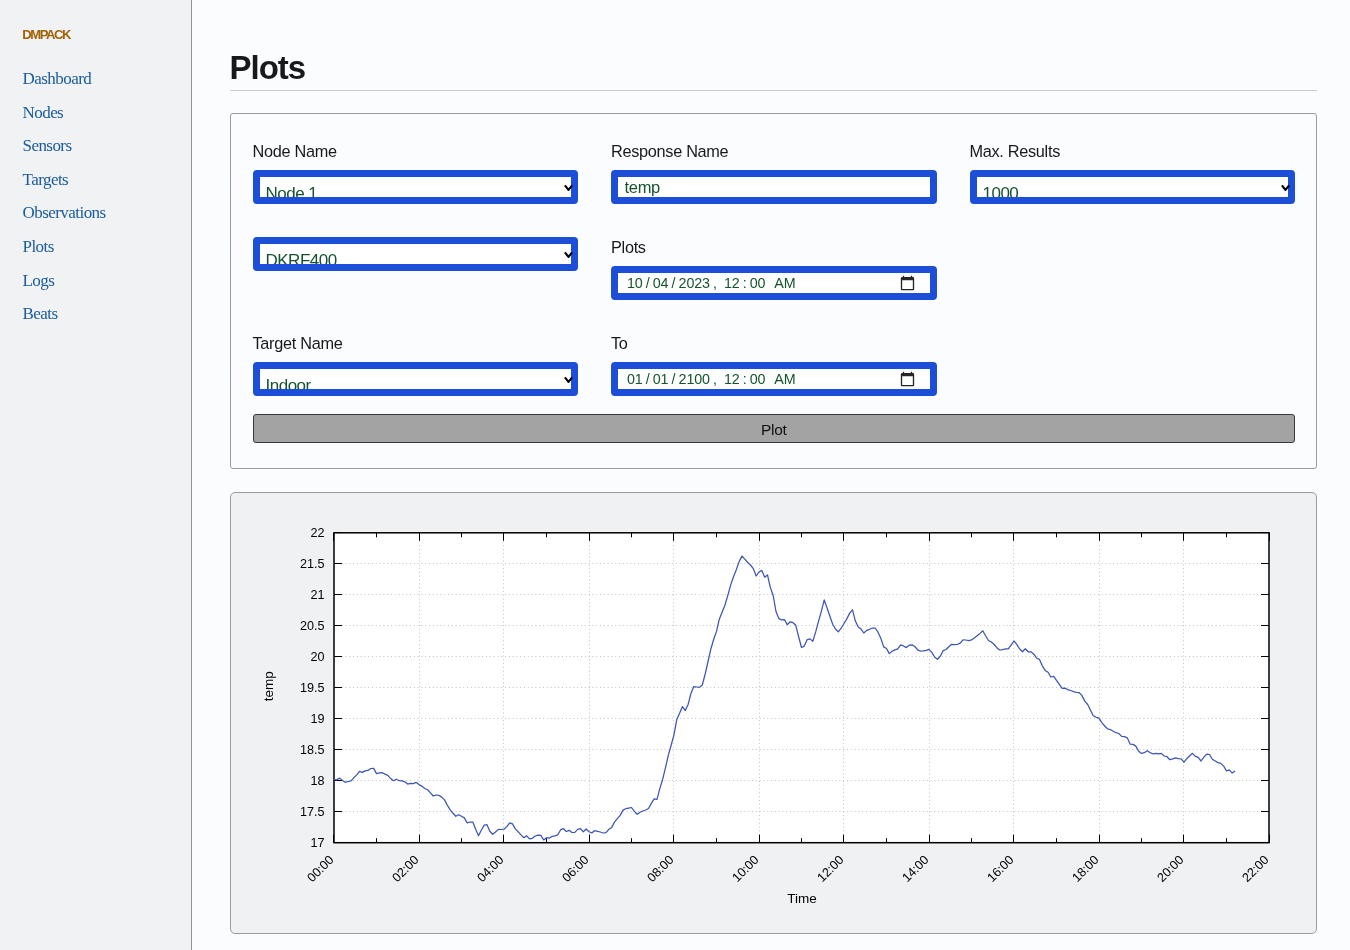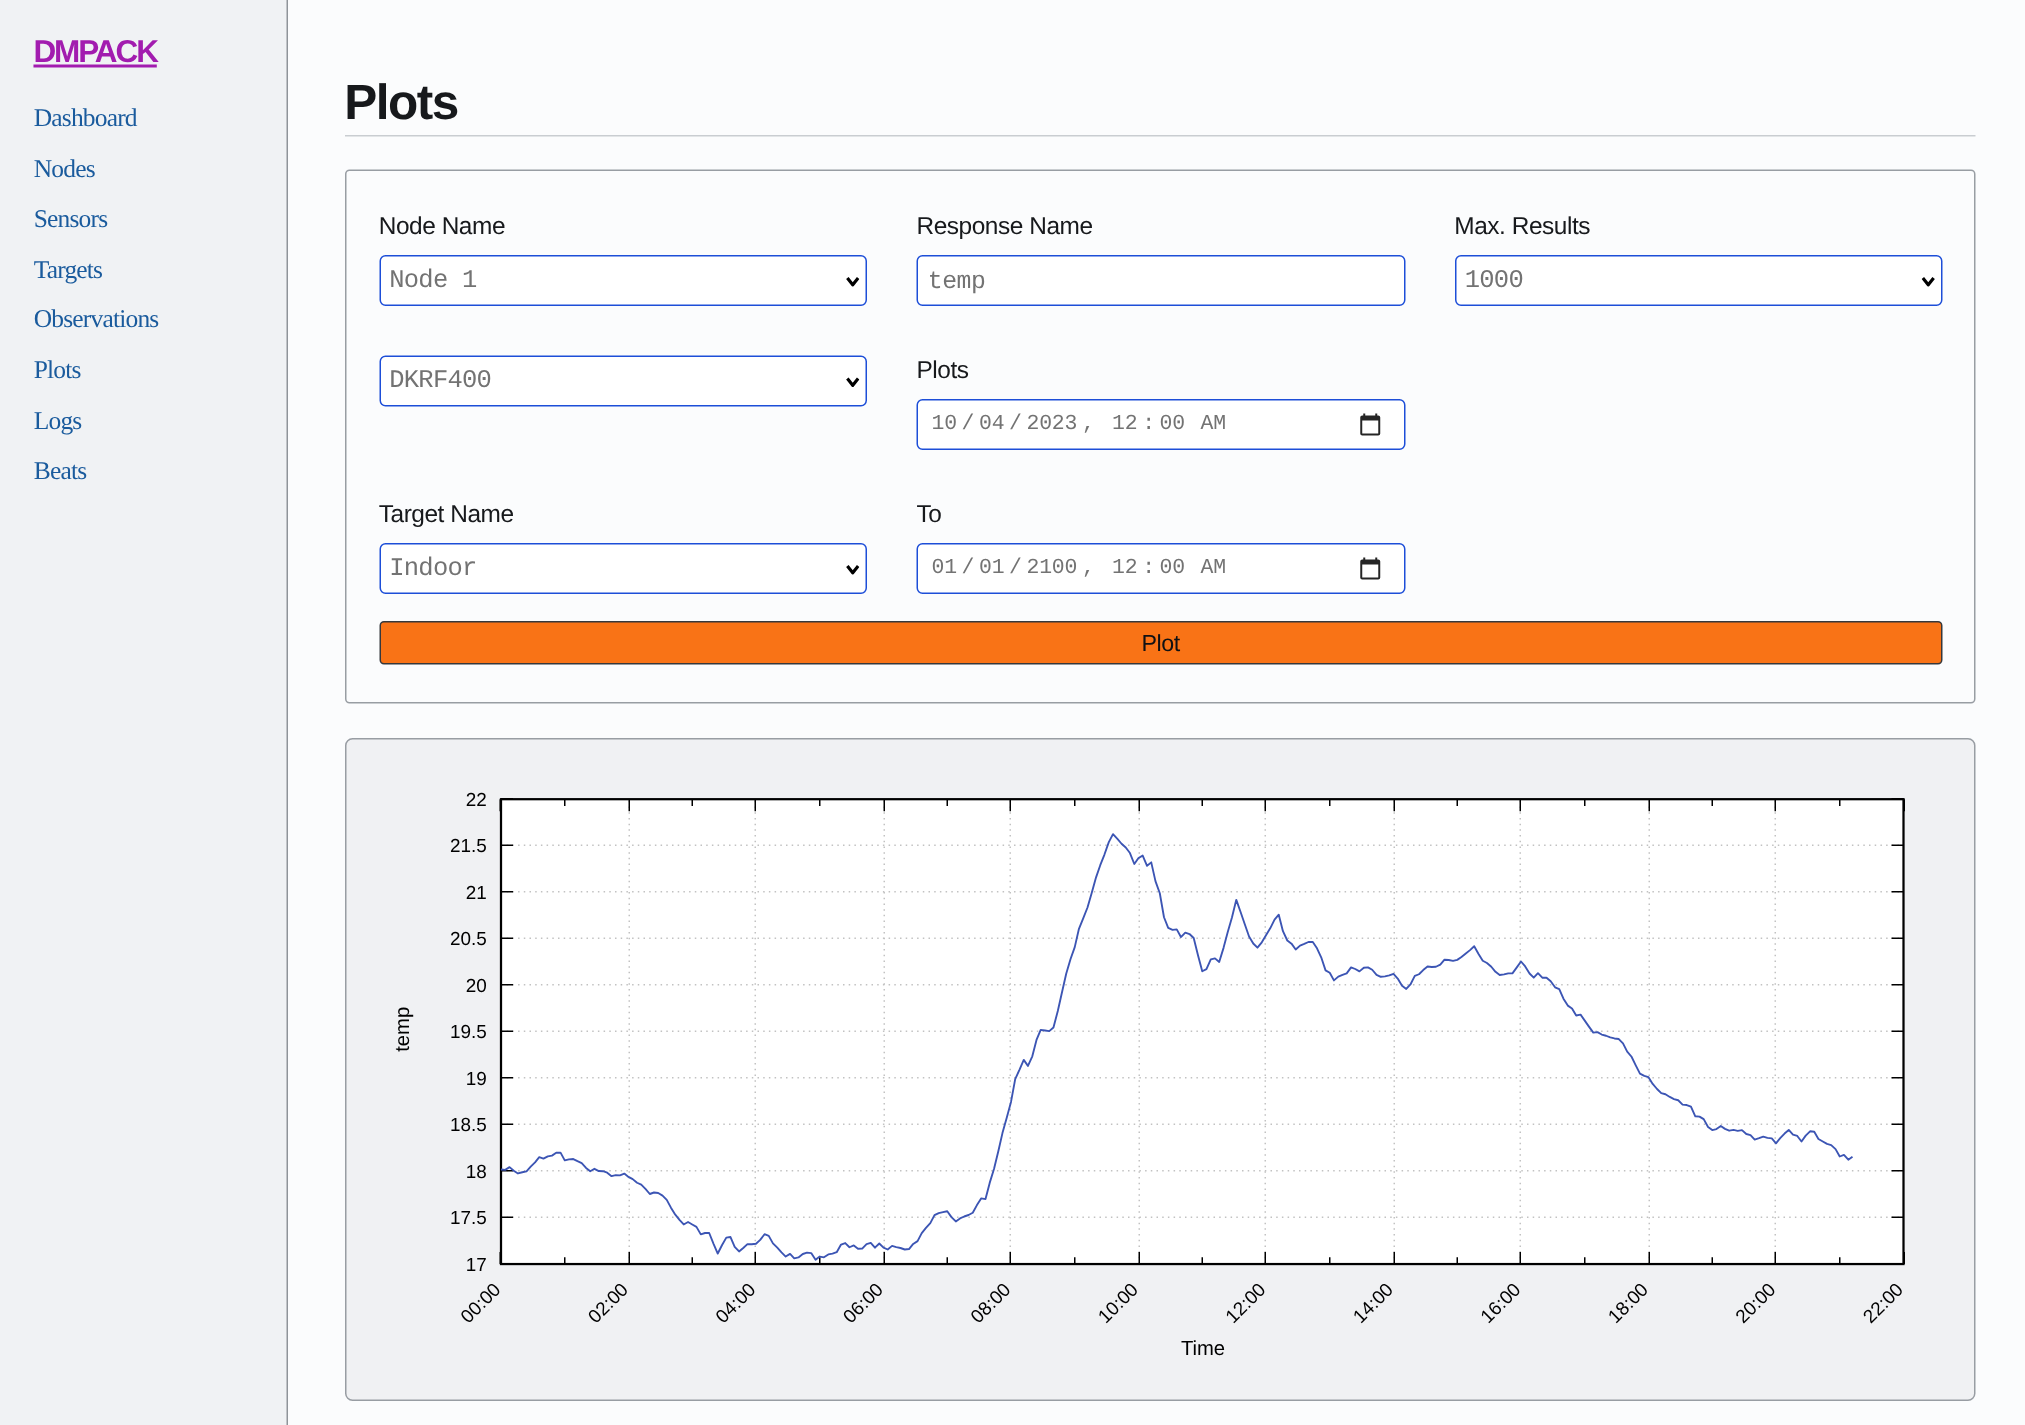--- a/index.html
+++ b/index.html
@@ -10,21 +10,21 @@
   font-family: "Liberation Sans", sans-serif;
   color: #17191c;
   letter-spacing: -0.3px;
 }
 aside {
   position: fixed; left: 0; top: 0; bottom: 0; width: 192px;
   background: #f0f2f4; border-right: 1px solid #8f9499;
   padding: 0 0 0 22.5px;
 }
 aside h2 {
-  margin: 23.2px 0 0 -0.2px; font-size: 21px; line-height: 23px; letter-spacing: -1.4px; color: #a21caf; text-decoration: underline;
+  margin: 23.2px 0 0 -0.2px; font-size: 13px; line-height: 23px; letter-spacing: -1.4px; color: #a16207;
 }
 aside ul { margin: 15.8px 0 0 0; padding: 0; list-style: none; }
 aside li { height: 33.6px; line-height: 33.6px; }
 aside a { color: #1a5b9d; text-decoration: none; font-size: 17px; letter-spacing: -0.55px; font-family: Liberation Serif, serif; }
 main { margin-left: 192px; padding: 0 33px 0 37.5px; }
 h1 {
   margin: 0 0 22.4px 0; padding: 45px 0 0 0;
   font-size: 33px; letter-spacing: -1px; line-height: 45px; font-weight: bold;
   border-bottom: 1px solid #c9cdd1;
 }
@@ -32,42 +32,42 @@
   margin: 0 0 22.5px 0; border: 1px solid #989da3; border-radius: 3px;
   padding: 26.8px 21px 25px 22px; background: transparent;
 }
 .grid {
   display: grid; grid-template-columns: repeat(3, 1fr);
   column-gap: 20px; row-gap: 22.1px; gap: 33px;
 }
 .cell label { display: block; font-size: 16.3px; line-height: 21px; margin: 0 0 8px 0; }
 select, input {
   display: block; width: 100%; height: 34px;
-  font-family: Liberation Mono, monospace; color: #737373; background: #fff;
-  border: 1px solid #1d4ed8; border-radius: 4px; margin: 0;
+  font-family: Liberation Sans, sans-serif; color: #14532d; background: #fff;
+  border: 7px solid #1d4ed8; border-radius: 4px; margin: 0;
 }
 select {
   appearance: none; -webkit-appearance: none;
   font-size: 17px; letter-spacing: -0.5px; line-height: 33.5px;
   padding: 0 24px 0 6px;
 }
 .selwrap { position: relative; }
 .selwrap .chev { position: absolute; right: 4.7px; top: 13.6px; pointer-events: none; }
 input[type="text"] { font-size: 16.5px; letter-spacing: -0.3px; padding: 0 8px 0 6.5px; }
 input[type="datetime-local"] {
   font-size: 14.3px; letter-spacing: -0.1px; padding: 0 8px 0.5px 8px;
 }
 input[type="datetime-local"]::-webkit-datetime-edit-text { padding: 0 2.1px; }
 input[type="datetime-local"]::-webkit-calendar-picker-indicator {
   width: 17.3px; height: 17.3px; padding: 0; margin: 1.2px 5.2px 0 0; opacity: 0.85;
 }
 button {
   display: block; width: 100%; height: 29.6px; margin: 17.7px 0 0 0;
   font-family: "Liberation Sans", sans-serif; font-size: 15.5px; letter-spacing: -0.3px;
-  color: #101114; background: #f97316;
+  color: #101114; background: #a3a3a3;
   border: 1.7px solid #36383c; border-radius: 3px;
   padding: 3px 0 0 0;
 }
 .chart {
   border: 1px solid #989da3; border-radius: 5px; background: #f0f1f3;
   width: 1087.5px; height: 442.5px; overflow: hidden;
 }
 </style>
 </head>
 <body>

